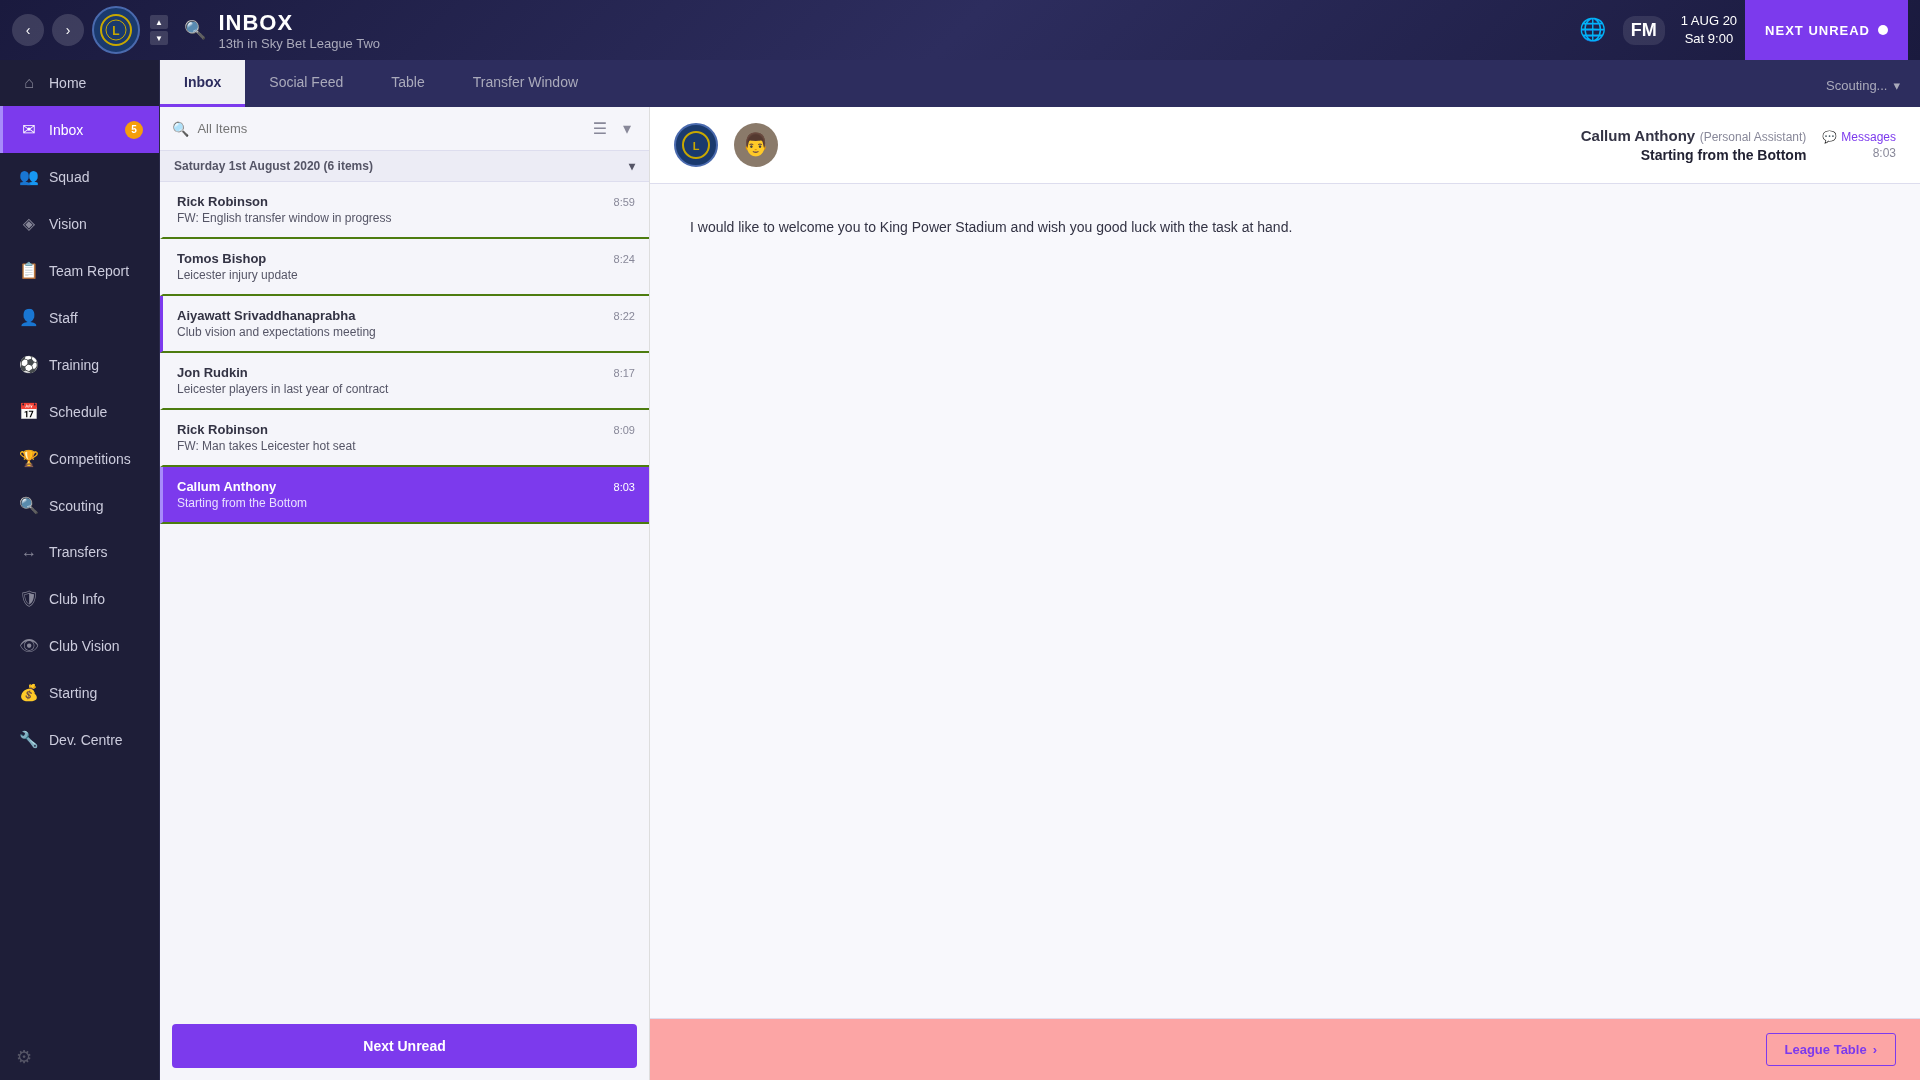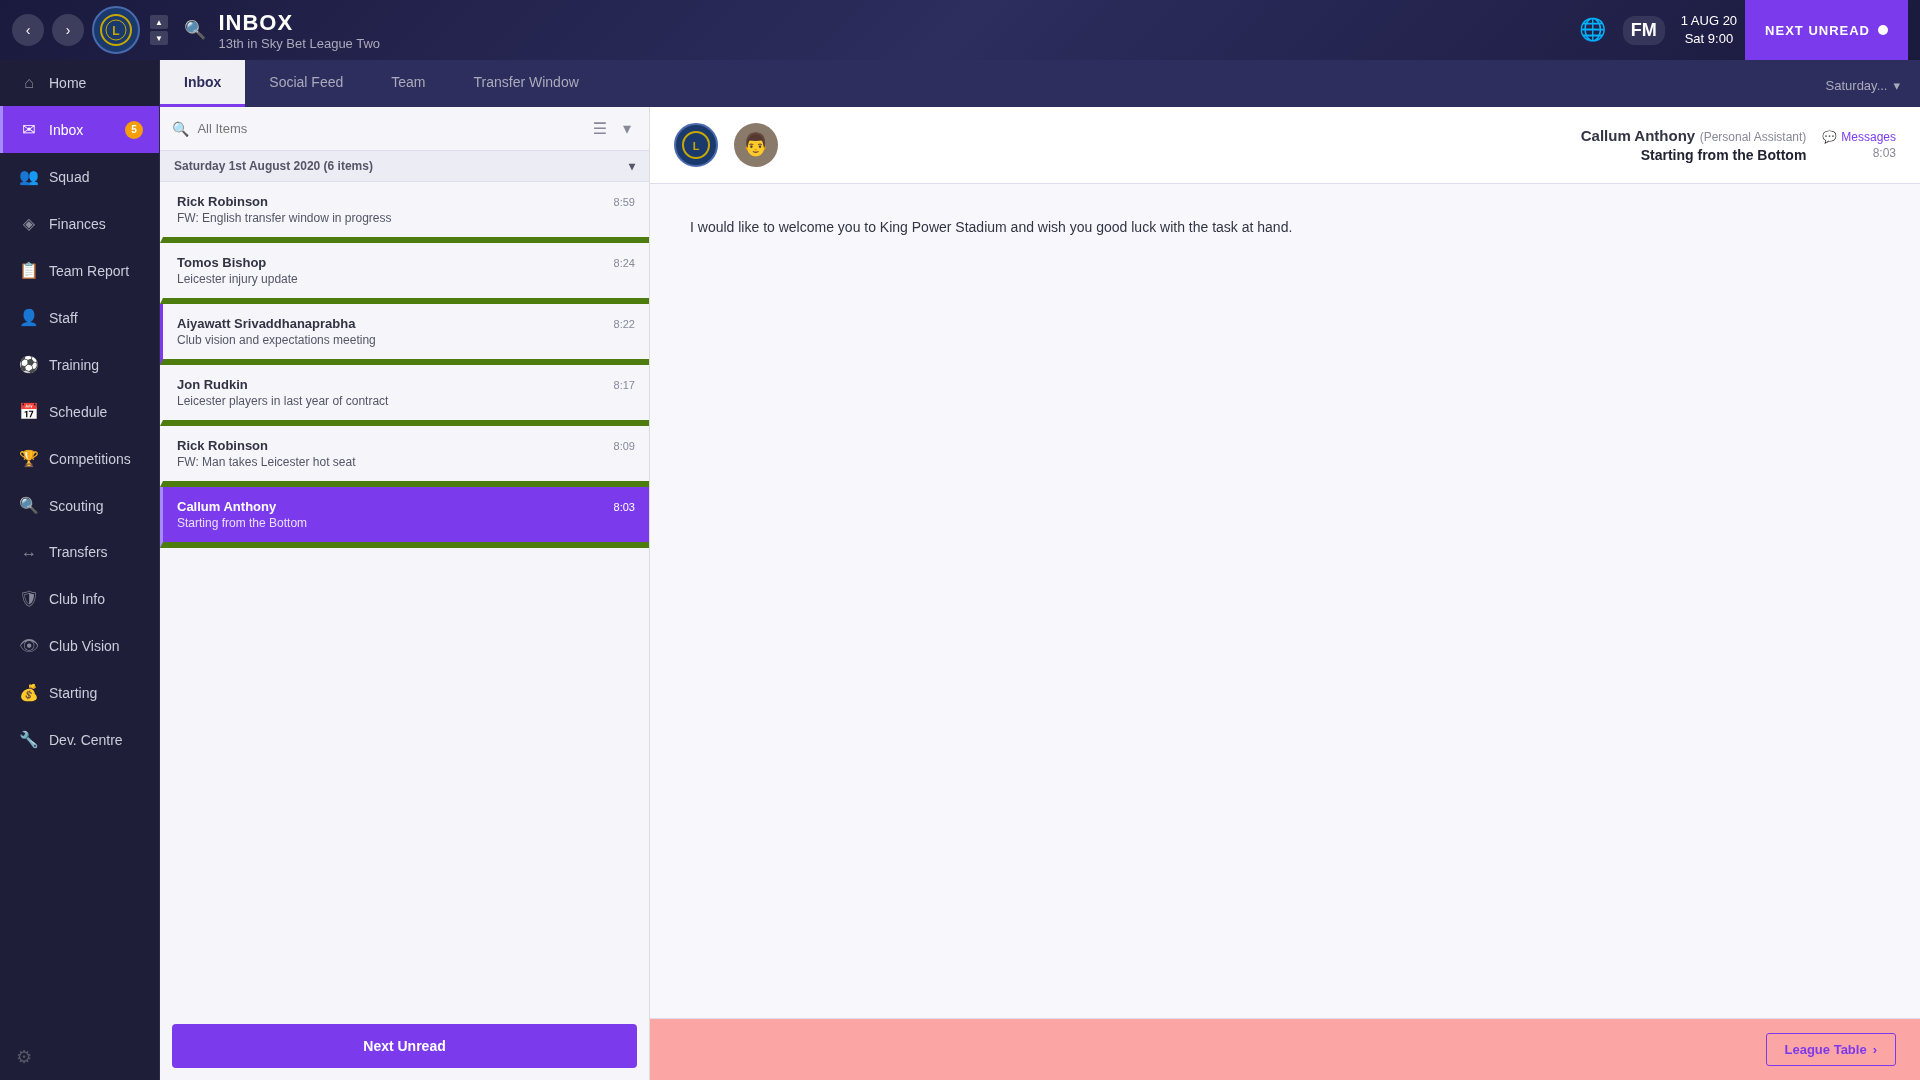--- a/index.html
+++ b/index.html
@@ -105,21 +105,21 @@
     .filter-btns { display: flex; gap: 4px; margin-left: auto; }
     .filter-btn { background: none; border: none; color: #889; font-size: 16px; cursor: pointer; padding: 2px 6px; }
 
     .date-group-header {
       display: flex; align-items: center; justify-content: space-between;
       padding: 8px 14px; background: #ececf5; border-bottom: 1px solid #dde;
       font-size: 12px; font-weight: 600; color: #556; cursor: pointer;
     }
     .msg-items { flex: 1; overflow-y: auto; }
     .msg-item {
-      padding: 12px 14px; border-bottom: 6px solid #4d7c0f; cursor: pointer;
+      padding: 12px 14px; border-bottom: 2px solid #4d7c0f; cursor: pointer;
       background: #f5f5fa; border-left: 3px solid transparent;
     }
     .msg-item.selected { background: #7c3aed; border-left-color: #a78bfa; }
     .msg-item.selected .msg-sender, .msg-item.selected .msg-subject, .msg-item.selected .msg-time { color: #fff; }
     .msg-item.has-left-bar { border-left: 3px solid #7c3aed; }
     .msg-item-row { display: flex; justify-content: space-between; align-items: baseline; }
     .msg-sender { font-size: 13px; font-weight: 600; color: #334; }
     .msg-time { font-size: 11px; color: #889; padding-left: 24px; }
     .msg-subject { font-size: 12px; color: #556; margin-top: 2px; font-weight: 500; }
     .msg-item.selected .msg-subject { color: #e8e0ff; }
@@ -217,21 +217,21 @@
     <span>Inbox</span>
     <span class="sidebar-badge">5</span>
   </div>
       <div class="sidebar-item">
     <span class="sidebar-icon">👥</span>
     <span>Squad</span>
 
   </div>
       <div class="sidebar-item">
     <span class="sidebar-icon">◈</span>
-    <span>Finances</span>
+    <span>Vision</span>
 
   </div>
       <div class="sidebar-item">
     <span class="sidebar-icon">📋</span>
     <span>Team Report</span>
 
   </div>
       <div class="sidebar-item">
     <span class="sidebar-icon">👤</span>
     <span>Staff</span>
@@ -283,24 +283,24 @@
 
   </div>
       <div class="sidebar-bottom"><span class="sidebar-bottom-icon">⚙</span></div>
     </div>
 
   <div class="content-area">
 
     <div class="tab-bar">
     <div class="tab active">Inbox</div>
         <div class="tab">Social Feed</div>
-        <div class="tab">Team</div>
+        <div class="tab">Table</div>
         <div class="tab">Transfer Window</div>
         <button class="actions-btn">
-          <span>Saturday...</span> 
+          <span>Scouting...</span> 
           <span>▾</span>
         </button>
       </div>
 
     <div class="inner-layout">
 
       <div class="msg-list-panel">
         <div class="msg-list-search">
           <span class="msg-list-search-icon">🔍</span>
           <input type="text" placeholder="All Items" style="">

